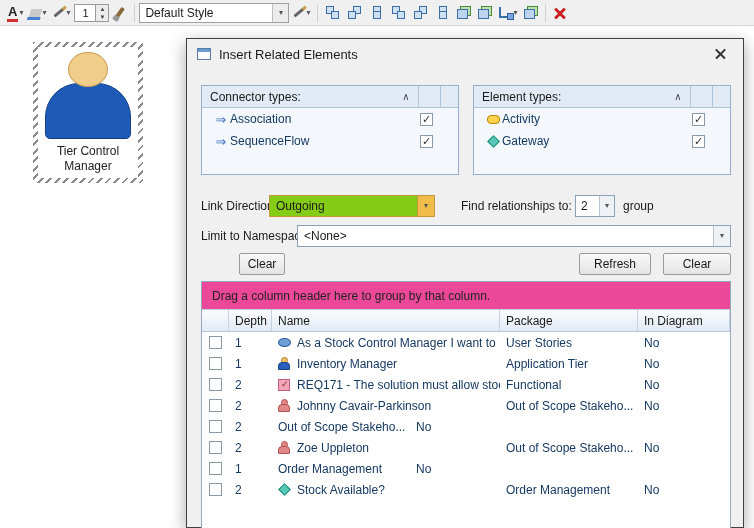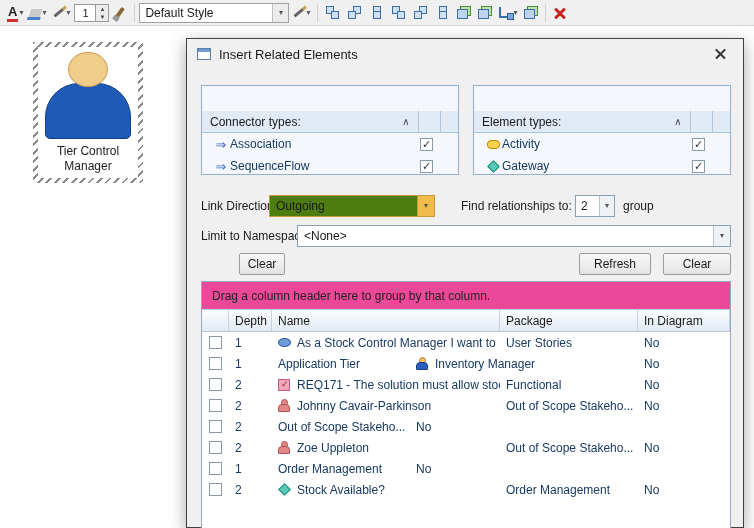--- a/index.html
+++ b/index.html
@@ -55,21 +55,21 @@
   .titlebar { position:absolute; top:0; left:0; right:0; height:30px; display:flex; align-items:center; padding:0 10px; }
   .win-ico { width:14px; height:12px; border:1px solid #5a7ca8; background:#fff; position:relative; margin-right:8px; flex:none; }
   .win-ico::before { content:""; position:absolute; top:0; left:0; right:0; height:3px; background:#6a9ad0; }
   .dlg-title { font-size:13px; color:#1a1a1a; flex:1; }
   .close-btn { width:26px; height:22px; position:relative; flex:none; }
   .close-btn::before, .close-btn::after { content:""; position:absolute; top:10px; left:7px; width:13px; height:1.6px; background:#333; }
   .close-btn::before { transform:rotate(45deg); } .close-btn::after { transform:rotate(-45deg); }
 
   .group { position:absolute; top:46px; width:258px; height:90px; background:#f4f8fc; border:1px solid #94b0cc; }
   .group.g1 { left:14px; } .group.g2 { left:286px; }
-  .group-header { height:22px; background:#e2ebf5; border-bottom:1px solid #aec4da; display:flex; align-items:center;margin-top:25px; }
+  .group-header { height:22px; background:#e2ebf5; border-bottom:1px solid #aec4da; display:flex; align-items:center; }
   .group-label { flex:1; padding-left:8px; color:#1a1a1a; }
   .chevron { width:24px; text-align:center; color:#445; font-size:10px; }
   .hdr-cell { height:100%; border-left:1px solid #aec4da; }
   .hdr-cell.w22 { width:22px; } .hdr-cell.w18 { width:18px; }
   .group-item { height:22px; display:flex; align-items:center; padding-left:10px; }
   .item-icon-slot { width:18px; display:flex; align-items:center; justify-content:center; flex:none; }
   .item-label { flex:1; color:#173a63; }
   .group-item .checkbox { margin-right:25px; }
 
   .checkbox { width:13px; height:13px; background:#fff; border:1px solid #8a99a8; display:inline-flex; align-items:center; justify-content:center; flex:none; }
@@ -83,21 +83,21 @@
   .icon-requirement { width:12px; height:12px; background:#f2a6b8; border:1px solid #c06080; position:relative; }
   .icon-requirement::after { content:"✓"; position:absolute; top:-1px; left:2px; font-size:9px; color:#8a2040; }
   .icon-stakeholder { position:relative; width:12px; height:13px; }
   .icon-stakeholder::before { content:""; position:absolute; top:0; left:3px; width:5px; height:5px; border-radius:50%; background:#e28787; border:1px solid #b05050; }
   .icon-stakeholder::after { content:""; position:absolute; bottom:0; left:0; width:10px; height:6px; border-radius:4px 4px 1px 1px; background:#e28787; border:1px solid #b05050; }
   .icon-business-actor { position:relative; width:12px; height:13px; }
   .icon-business-actor::before { content:""; position:absolute; top:0; left:3px; width:5px; height:5px; border-radius:50%; background:#f0c060; border:1px solid #b08030; }
   .icon-business-actor::after { content:""; position:absolute; bottom:0; left:0; width:10px; height:6px; border-radius:4px 4px 1px 1px; background:#2a5fc0; border:1px solid #1a3f85; }
 
   .dlg-row-label { position:absolute; color:#1a1a1a; line-height:22px; height:22px; }
-  .ld-combo { position:absolute; left:82px; top:156px; width:166px; height:22px; display:flex; background:#4d7c0f; border:1px solid #c2983a; }
+  .ld-combo { position:absolute; left:82px; top:156px; width:166px; height:22px; display:flex; background:#84cc16; border:1px solid #c2983a; }
   .ld-combo .combo-text { flex:1; padding:0 6px; line-height:20px; }
   .ld-combo .combo-btn { width:17px; border-left:1px solid #c2983a; display:flex; align-items:center; justify-content:center; background:#f0bd4a; }
   .find-combo { position:absolute; left:388px; top:156px; width:40px; height:22px; display:flex; background:#fff; border:1px solid #8aa0b8; }
   .find-combo .combo-text { flex:1; padding:0 5px; line-height:20px; }
   .find-combo .combo-btn { width:15px; border-left:1px solid #b8c4d0; display:flex; align-items:center; justify-content:center; background:#eef2f6; }
   .ns-combo { position:absolute; left:110px; top:186px; width:434px; height:22px; display:flex; background:#fff; border:1px solid #8aa0b8; }
   .ns-combo .combo-text { flex:1; padding:0 6px; line-height:20px; }
   .ns-combo .combo-btn { width:17px; border-left:1px solid #b8c4d0; display:flex; align-items:center; justify-content:center; background:#eef2f6; }
 
   .btn { position:absolute; top:214px; height:22px; background:linear-gradient(#f8f8f8,#e4e4e4); border:1px solid #9a9a9a; border-radius:2px; font-size:12px; color:#1a1a1a; display:flex; align-items:center; justify-content:center; font-family:"Liberation Sans",sans-serif; }
@@ -313,27 +313,27 @@
     </div>
     <div class="col c-package">User Stories</div>
     <div class="col c-indiagram">No</div>
   </div>
 
   <div class="grid-row">
     <div class="col c-check">
               <span class="checkbox"></span>
             </div>
     <div class="col c-depth">1</div>
+    <div class="col c-name">
+      <span class="row-icon-slot">
+                <span class="row-icon icon-business-actor"></span>
+              </span>
+      <span>Inventory Manager</span>
+    </div>
     <div class="col c-package">Application Tier</div>
-    <div class="col c-name">
-      <span class="row-icon-slot">
-                <span class="row-icon icon-business-actor"></span>
-              </span>
-      <span>Inventory Manager</span>
-    </div>
     <div class="col c-indiagram">No</div>
   </div>
 
   <div class="grid-row">
     <div class="col c-check">
               <span class="checkbox"></span>
             </div>
     <div class="col c-depth">2</div>
     <div class="col c-name">
       <span class="row-icon-slot">

